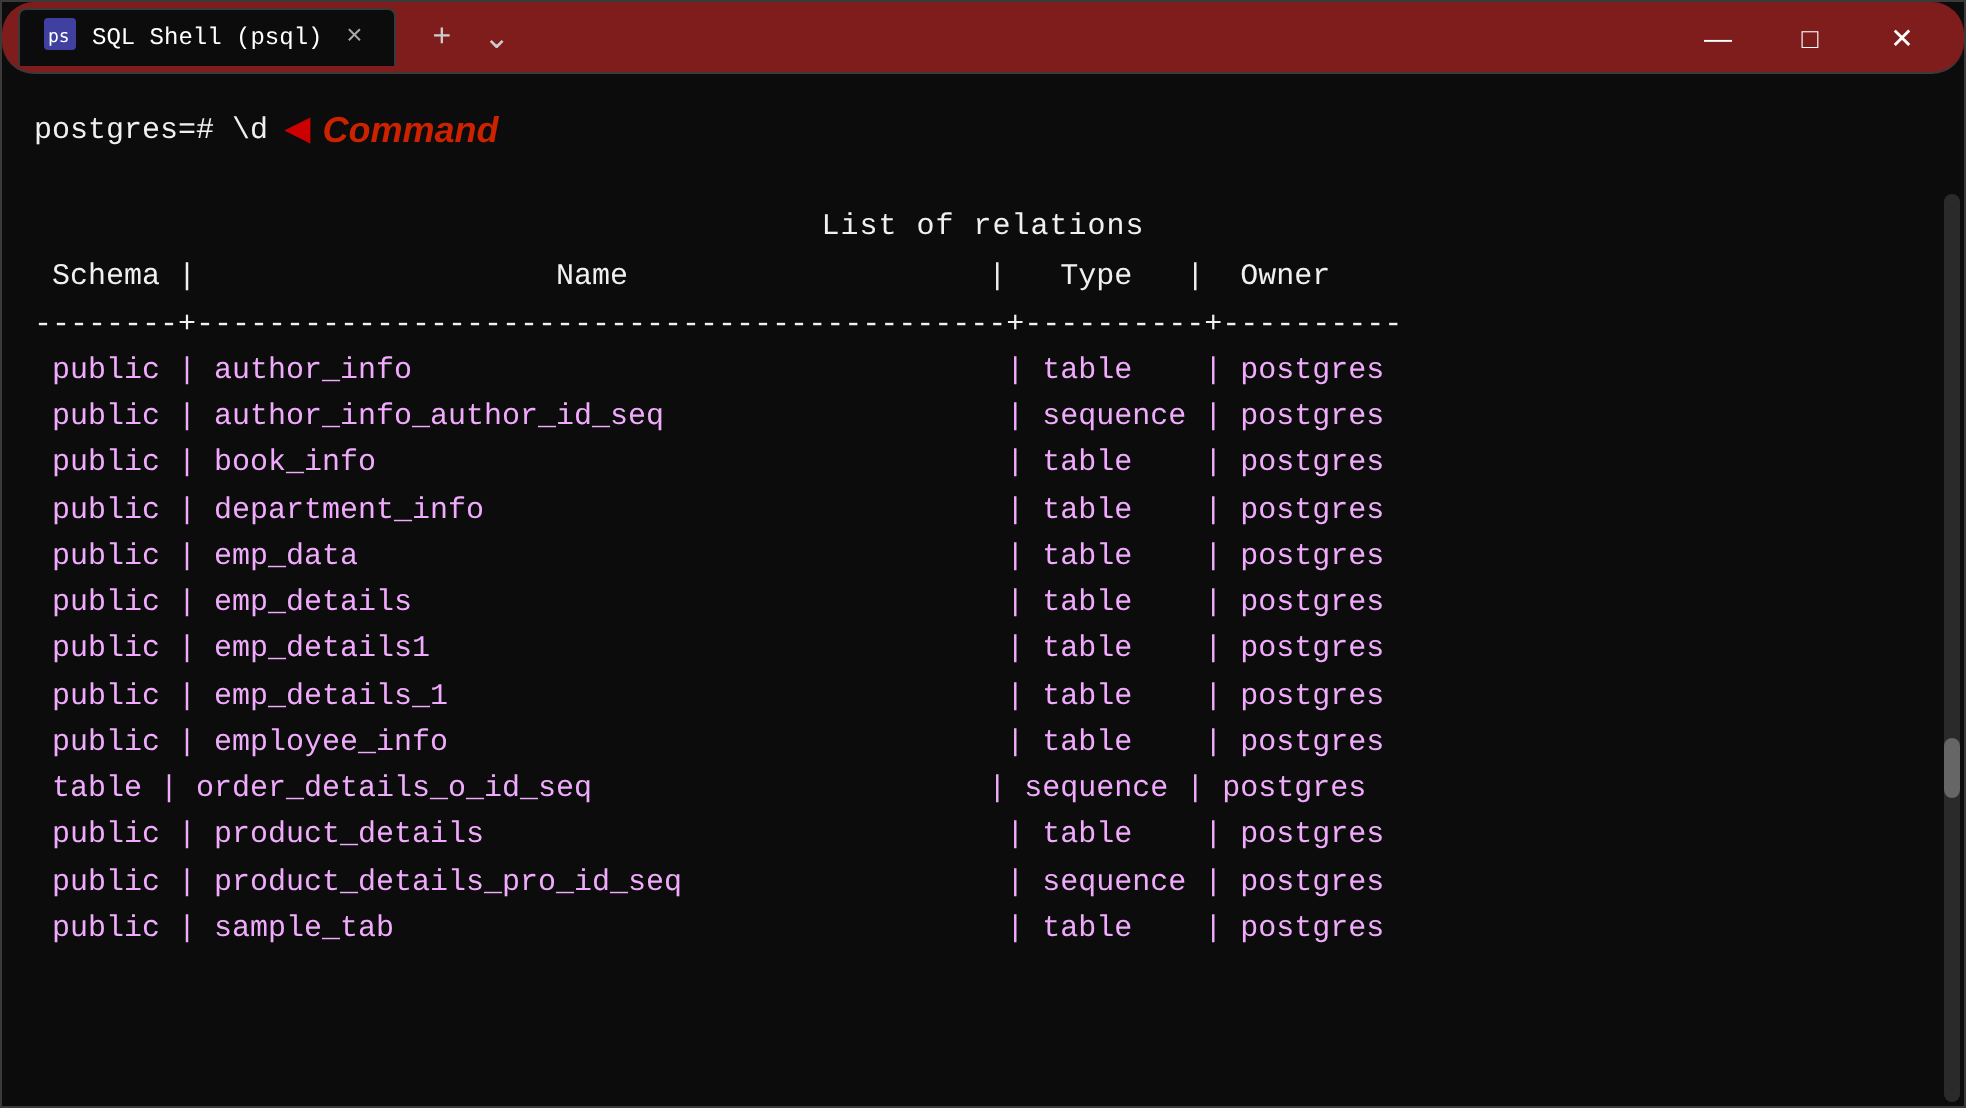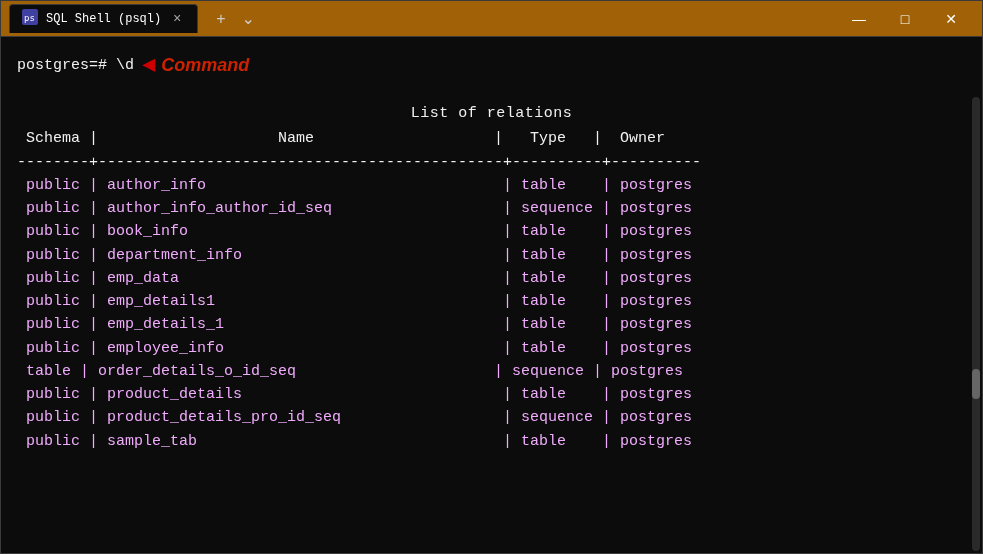--- a/index.html
+++ b/index.html
@@ -15,27 +15,28 @@
     .window {
       width: 983px;
       height: 554px;
       background: #0c0c0c;
       border: 1px solid #3a3a3a;
       display: flex;
       flex-direction: column;
     }
 
     .title-bar {
-      background: #a16207;
+      background: #7f1d1d;
       height: 36px;
       display: flex;
       align-items: center;
       padding: 0 8px;
       border-bottom: 1px solid #3a3a3a;
       flex-shrink: 0;
+      border-radius: 16px;
     }
 
     .title-bar-left {
       display: flex;
       align-items: center;
       gap: 8px;
       flex: 1;
     }
 
     .tab {
@@ -236,20 +237,21 @@
     <div class="table-container">
       <div class="table-title">List of relations</div>
       <div class="table-header"> Schema |                    Name                    |   Type   |  Owner   </div>
       <div class="table-separator">--------+---------------------------------------------+----------+----------</div>
       <div id="table-rows-container">
           <div class="table-row"> public | author_info                                 | table    | postgres </div>
           <div class="table-row"> public | author_info_author_id_seq                   | sequence | postgres </div>
           <div class="table-row"> public | book_info                                   | table    | postgres </div>
           <div class="table-row"> public | department_info                             | table    | postgres </div>
           <div class="table-row"> public | emp_data                                    | table    | postgres </div>
+          <div class="table-row"> public | emp_details                                 | table    | postgres </div>
           <div class="table-row"> public | emp_details1                                | table    | postgres </div>
           <div class="table-row"> public | emp_details_1                               | table    | postgres </div>
           <div class="table-row"> public | employee_info                               | table    | postgres </div>
           <div class="table-row"> table | order_details_o_id_seq                      | sequence | postgres </div>
           <div class="table-row"> public | product_details                             | table    | postgres </div>
           <div class="table-row"> public | product_details_pro_id_seq                  | sequence | postgres </div>
           <div class="table-row"> public | sample_tab                                  | table    | postgres </div>
         </div>
     </div>
 

